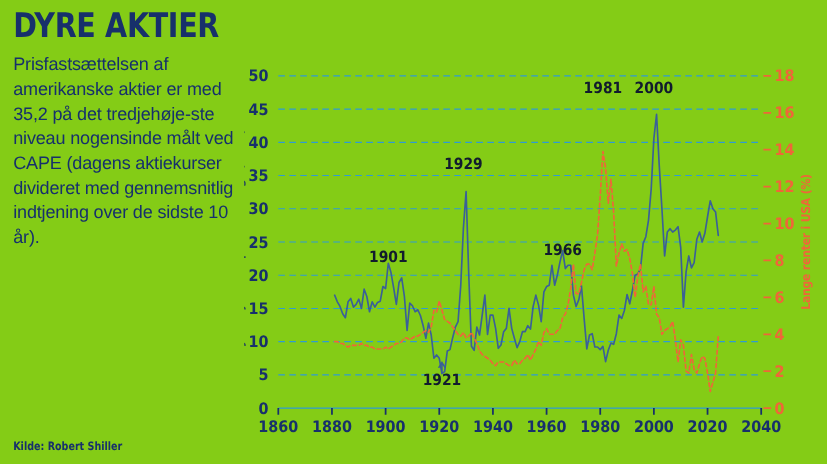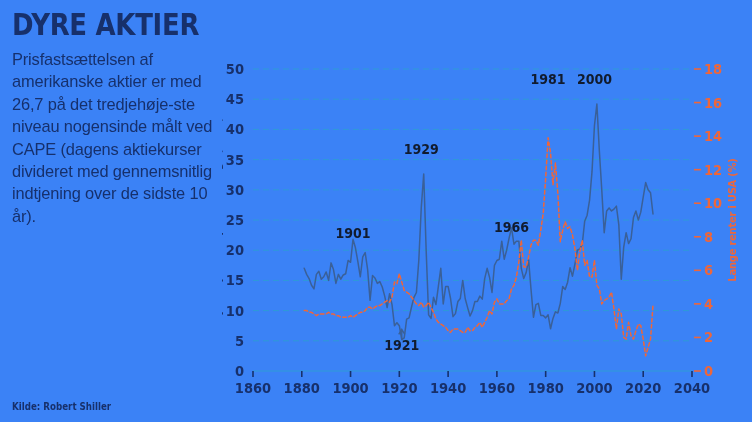--- a/index.html
+++ b/index.html
@@ -6,21 +6,21 @@
   html, body {
     margin: 0; padding: 0;
     width: 752px; height: 422px;
     background: #dcedf9;
     font-family: "Liberation Sans", sans-serif;
     overflow: hidden;
   }
   #page {
     position: relative;
     width: 752px; height: 422px;
-    background: #3b82f6;
+    background: #84cc16;
   }
 
   
   #left-col {
     position: absolute;
     left: 12px; top: 8px;
     width: 212px; height: 406px;
   }
   #headline {
     font-family: "Liberation Sans Narrow", "DejaVu Sans Condensed", "Liberation Sans", sans-serif;
@@ -115,21 +115,21 @@
                  stroke-dasharray: 3.5 2.6;
                  stroke-linejoin: round; stroke-linecap: round; }
 </style>
 </head>
 <body>
 
 <div id="page">
 
   <div id="left-col">
     <h1 id="headline">DYRE AKTIER</h1>
-    <p id="standfirst">Prisfastsættelsen af amerikanske aktier er med 26,7 på det tredjehøje-ste niveau nogensinde målt ved CAPE (dagens aktiekurser divideret med gennemsnitlig indtjening over de sidste 10 år).</p>
+    <p id="standfirst">Prisfastsættelsen af amerikanske aktier er med 35,2 på det tredjehøje-ste niveau nogensinde målt ved CAPE (dagens aktiekurser divideret med gennemsnitlig indtjening over de sidste 10 år).</p>
     <div id="source">Kilde: Robert Shiller</div>
   </div>
 
   <div id="chart-wrap">
     <svg class="chart" width="530" height="422" viewBox="0 0 530 422">
       <g id="grid-group">
           <line x1="31" x2="470" y1="371" y2="371" class="axisline"></line>
           <line x1="31" x2="470" y1="340.8" y2="340.8" class="gridline"></line>
           <line x1="31" x2="470" y1="310.6" y2="310.6" class="gridline"></line>
           <line x1="31" x2="470" y1="280.4" y2="280.4" class="gridline"></line>

